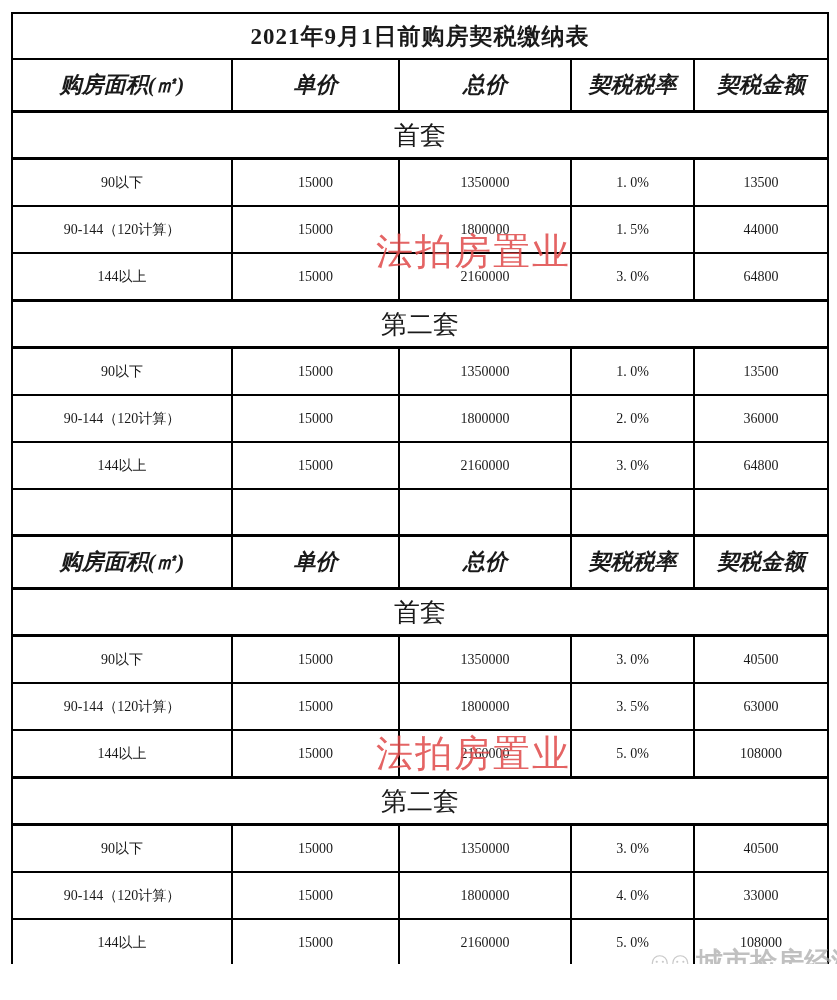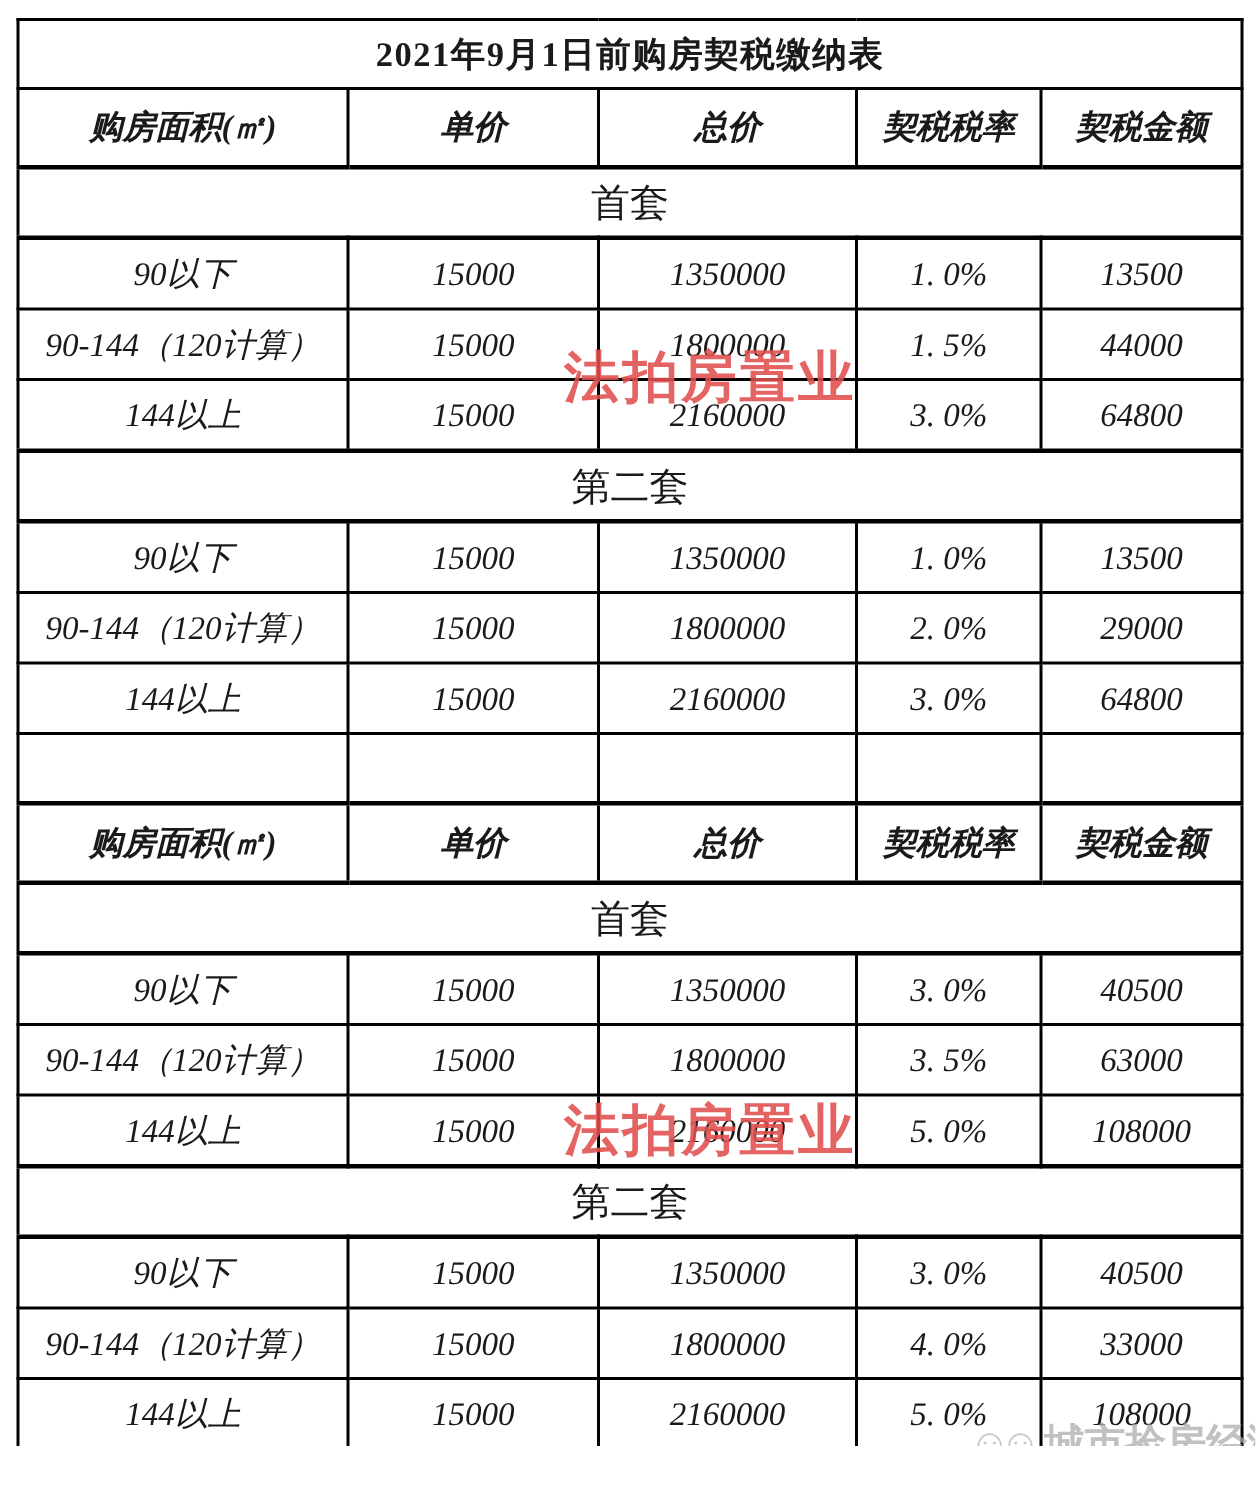--- a/index.html
+++ b/index.html
@@ -47,32 +47,31 @@
     font-style: italic;
   }
   tr.row-sec td {
     height: 44px;
     font-size: 26px;
     border-top-width: 3px;
     border-bottom-width: 3px;
   }
   tr.row-data td {
     height: 45px;
-    font-size: 22px;
-    font-style: italic;
+    font-size: 14px;
   }
   tr.row-empty td {
     height: 44px;
     border-bottom-width: 3px;
   }
   .wm-red {
     position: absolute;
     left: 376px;
     font-size: 37px;
-    font-weight: bold;
+    font-weight: normal;
     letter-spacing: 2px;
     opacity: 0.88;
     pointer-events: none;
     white-space: nowrap;
   }
   .wm-red-1 { top: 227px; }
   .wm-red-2 { top: 729px; }
   .wm-gray {
     position: absolute;
     left: 646px;
@@ -152,21 +151,21 @@
       <td>15000</td>
       <td>1350000</td>
       <td>1. 0%</td>
       <td>13500</td>
     </tr>
     <tr class="row-data">
       <td>90-144（120计算）</td>
       <td>15000</td>
       <td>1800000</td>
       <td>2. 0%</td>
-      <td>29000</td>
+      <td>36000</td>
     </tr>
     <tr class="row-data">
       <td>144以上</td>
       <td>15000</td>
       <td>2160000</td>
       <td>3. 0%</td>
       <td>64800</td>
     </tr>
 
     <tr class="row-empty">

